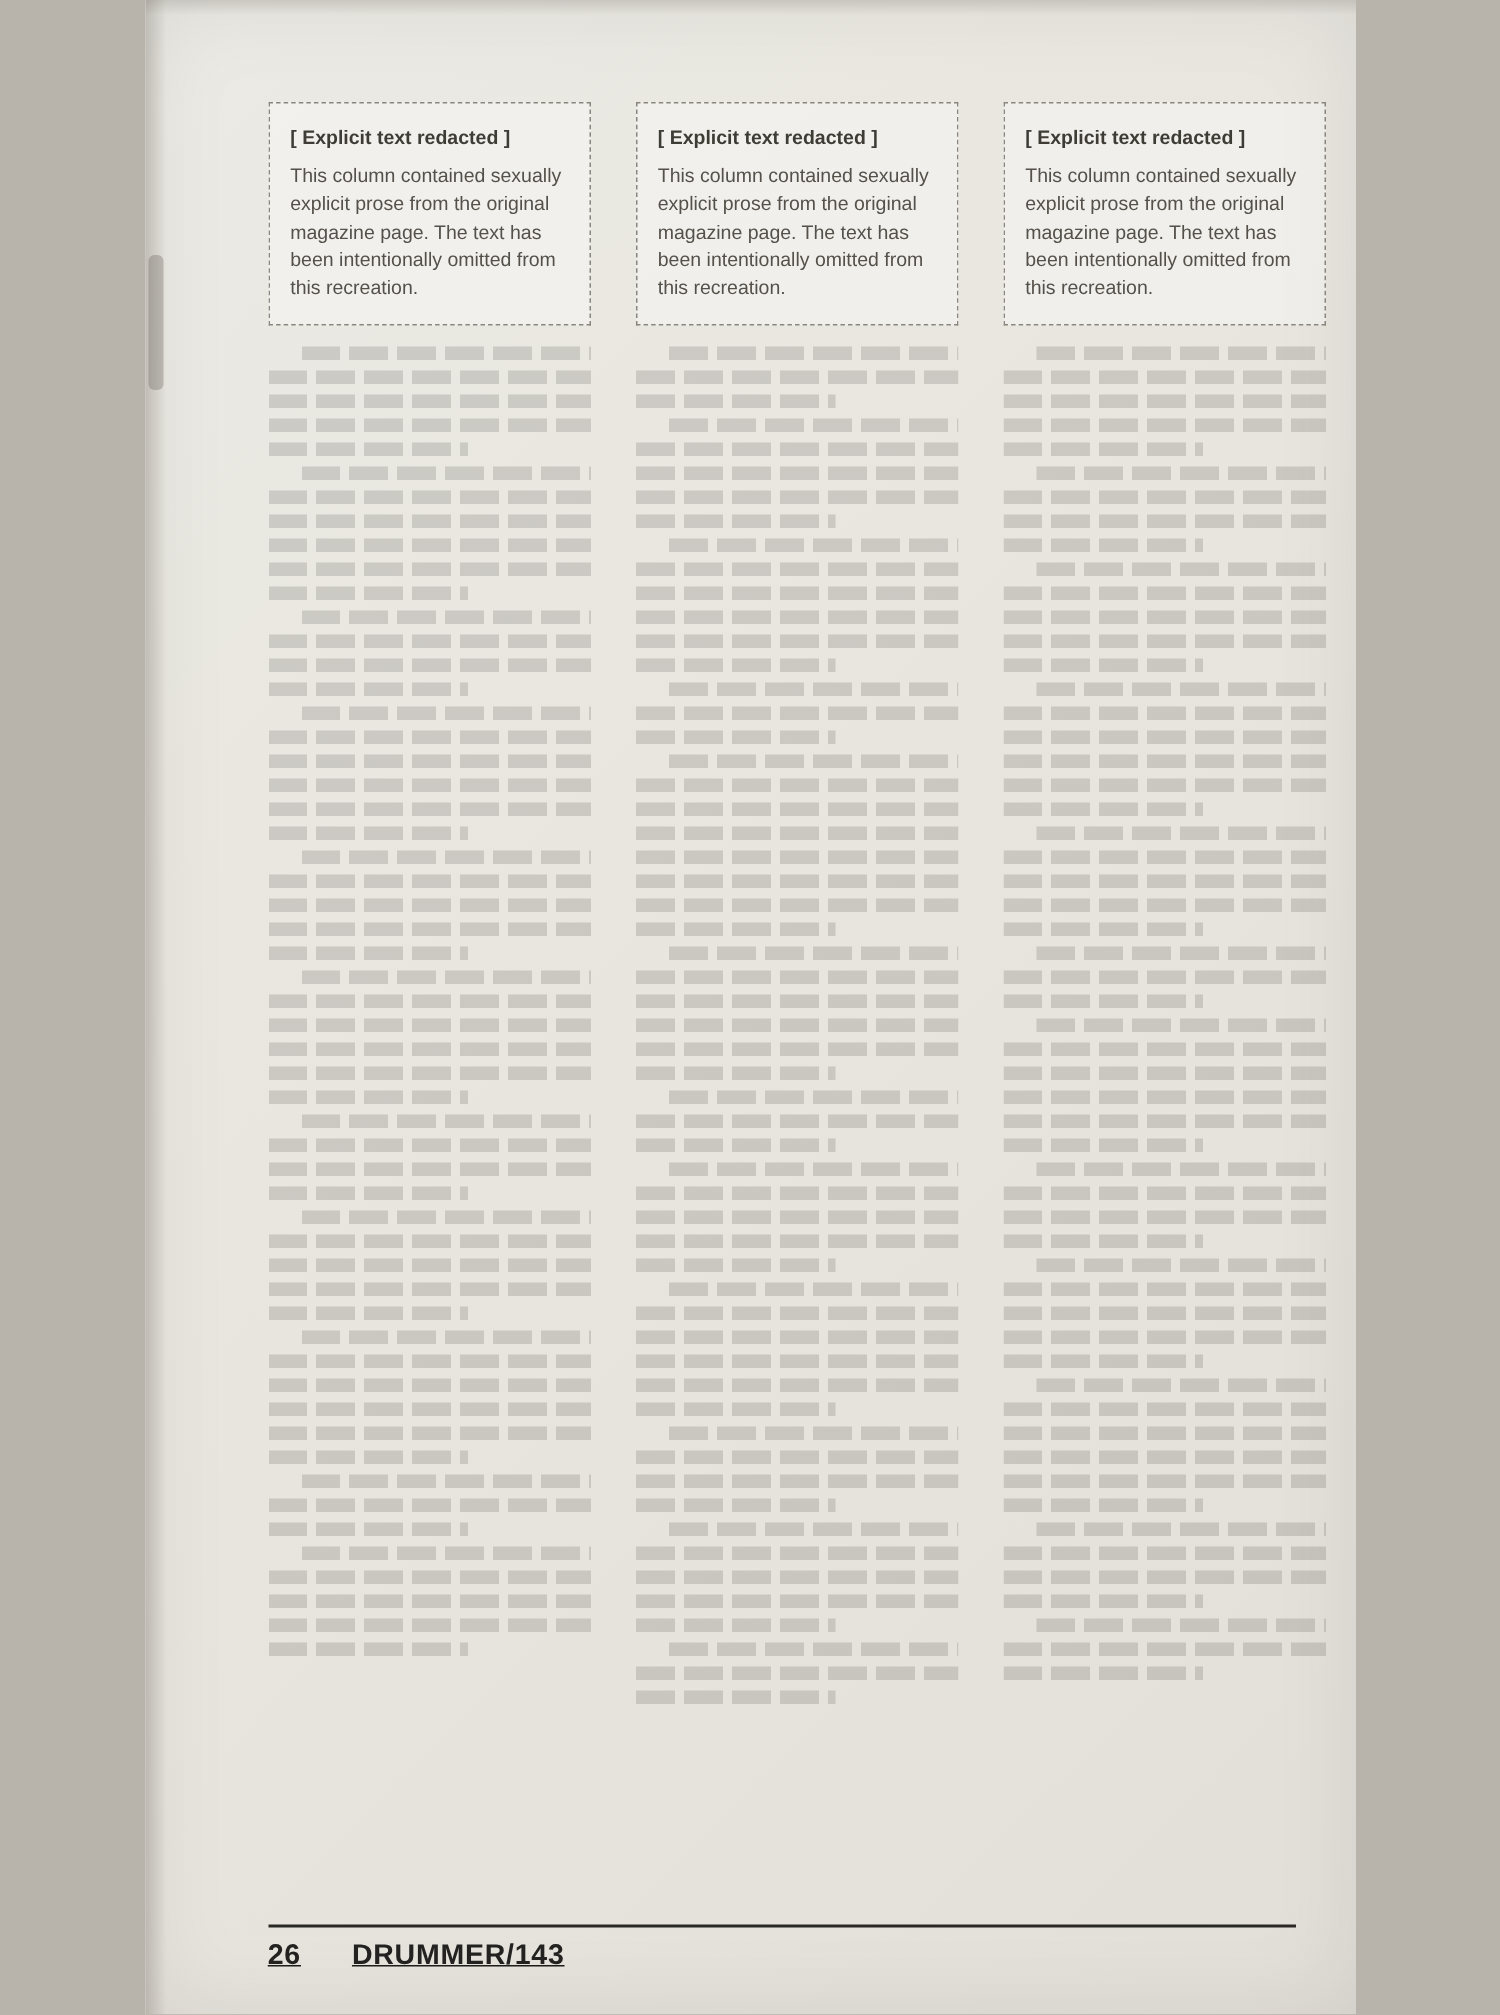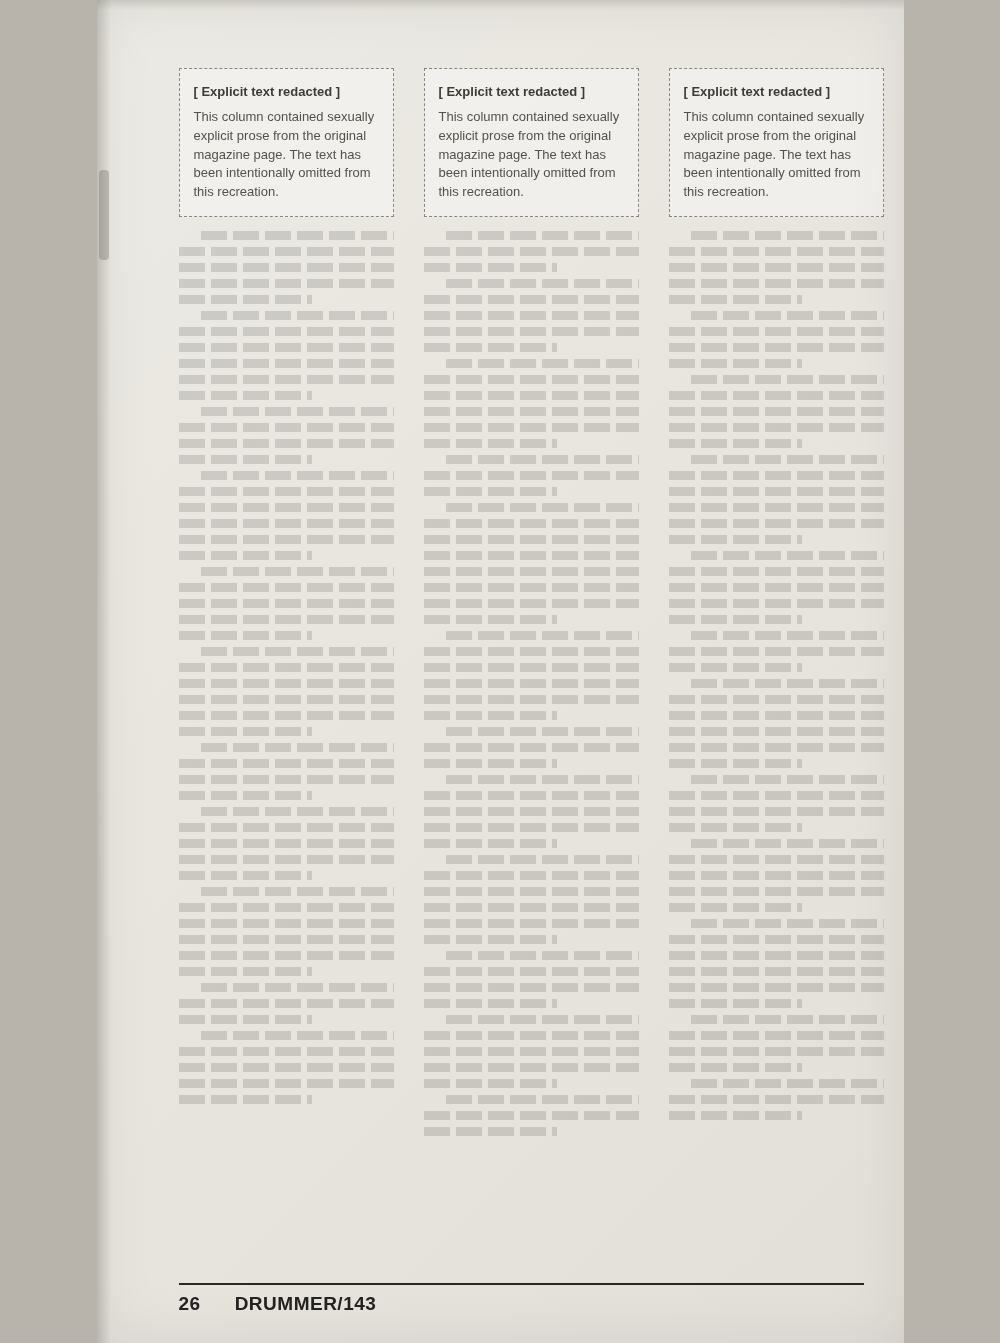--- a/index.html
+++ b/index.html
@@ -80,20 +80,21 @@
     );
     opacity: 0.28;
   }
   .greek .line.short { width: 62%; }
   .greek .line.indent { margin-left: 22px; width: calc(100% - 22px); }
   .footer {
     position: absolute;
     left: 82px;
     right: 40px;
     bottom: 28px;
+    text-decoration: underline;
   }
   .footer-rule {
     border: none;
     border-top: 2.5px solid #2a2824;
     margin: 0 0 8px 0;
   }
   .footer-text {
     font-weight: bold;
     font-size: 19px;
     letter-spacing: 0.5px;

